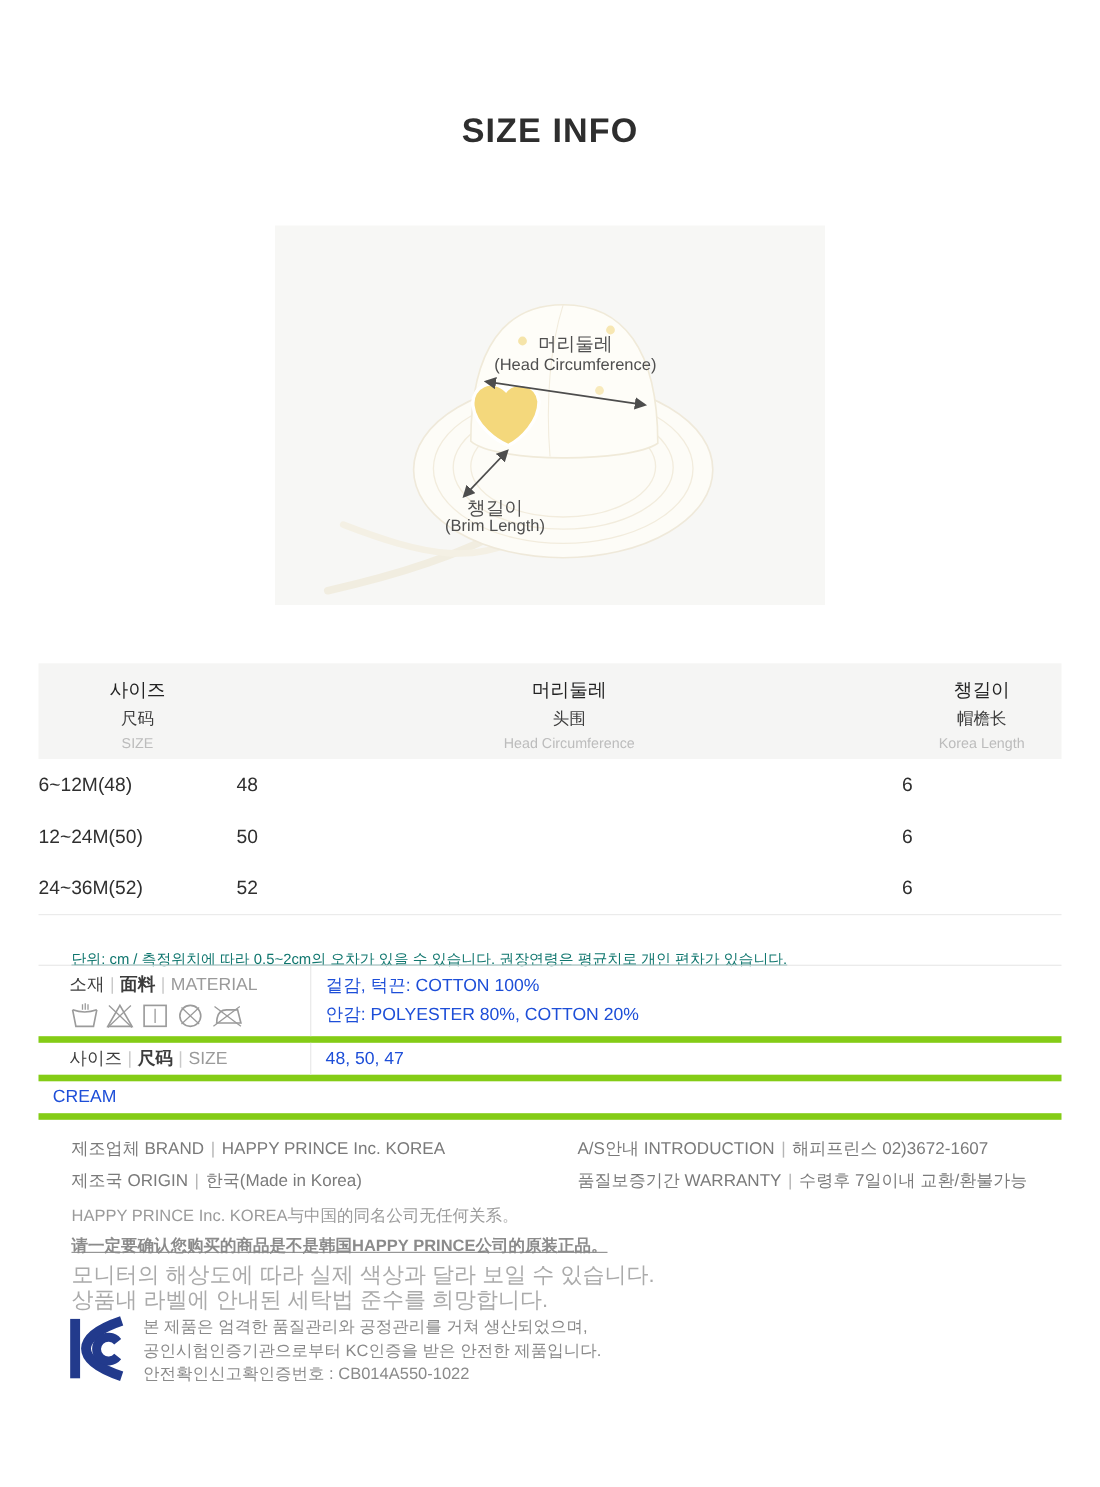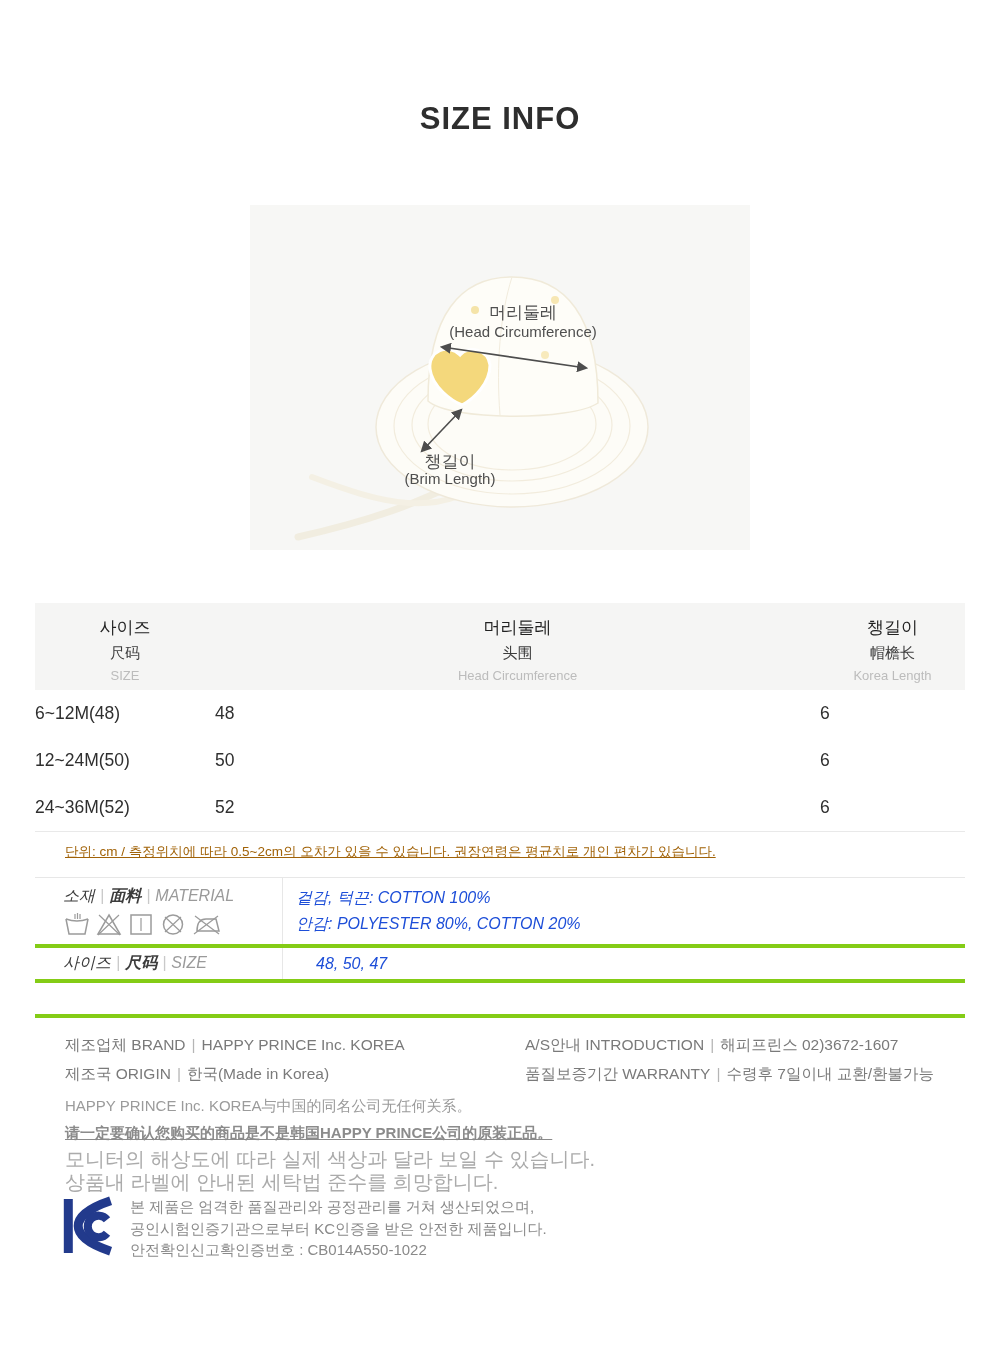--- a/index.html
+++ b/index.html
@@ -25,27 +25,27 @@
            display:grid; grid-template-columns:180px 1fr 145px; }
   .thead .col { text-align:center; padding-top:13px; }
   .thead .ko { font-size:17px; font-weight:500; color:#222; }
   .thead .zh { font-size:15px; color:#3c3c3c; margin-top:5px; }
   .thead .en { font-size:13px; color:#bcbcbc; margin-top:5px; }
 
   .tbody { position:absolute; left:35px; top:690px; width:930px; border-bottom:1px solid #e9e9e9; }
   .trow { display:grid; grid-template-columns:180px 1fr 145px; height:47px; align-items:center;
           font-size:17.5px; color:#2f2f2f; }
 
-  .note { position:absolute; left:65px; top:843px; font-size:13.5px; color:#a16207;text-decoration:underline; }
+  .note { position:absolute; left:65px; top:863px; font-size:13.5px; color:#0f766e;text-decoration:underline; }
 
   
   .spec { position:absolute; left:35px; top:877px; width:930px; border-top:1px solid #e7e7e7; }
-  .spec-row { display:flex; border-bottom:4px solid #84cc16;font-style:italic; }
+  .spec-row { display:flex; border-bottom:6px solid #84cc16; }
   .spec-row.material { height:70px; }
-  .spec-row.small { height:35px;gap:20px; }
+  .spec-row.small { height:35px; }
   .spec-label { width:248px; border-right:1px solid #e7e7e7; padding-left:28px;
                 display:flex; flex-direction:column; justify-content:center; font-size:16px; }
   .spec-label .line { white-space:nowrap; }
   .spec-label .ko { color:#3c3c3c; }
   .spec-label .zh { color:#3c3c3c; font-weight:bold; }
   .spec-label .en { color:#9a9a9a; }
   .spec-label .sep { color:#c9c9c9; margin:0 5px; }
   .spec-value { flex:1; padding-left:13px; display:flex; flex-direction:column; justify-content:center;
                 font-size:16px; color:#1d4ed8; line-height:26px; }
   .care-icons { display:flex; gap:4px; margin-top:4px; }
@@ -186,20 +186,21 @@
     <div class="spec-row small">
       <div class="spec-label">
         <div class="line">
           <span class="ko">사이즈</span><span class="sep">|</span><span class="zh">尺码</span><span class="sep">|</span><span class="en">SIZE</span>
         </div>
       </div>
       <div class="spec-value">48, 50, 47</div>
     </div>
 
     <div class="spec-row small">
+      <div class="spec-value">CREAM</div>
     </div>
   </div>
 
   <div class="info">
     <div class="col-left">
       <div class="line">
         <span>제조업체 BRAND</span><span class="sep">|</span><span>HAPPY PRINCE Inc. KOREA</span>
       </div>
       <div class="line">
         <span>제조국 ORIGIN</span><span class="sep">|</span><span>한국(Made in Korea)</span>

